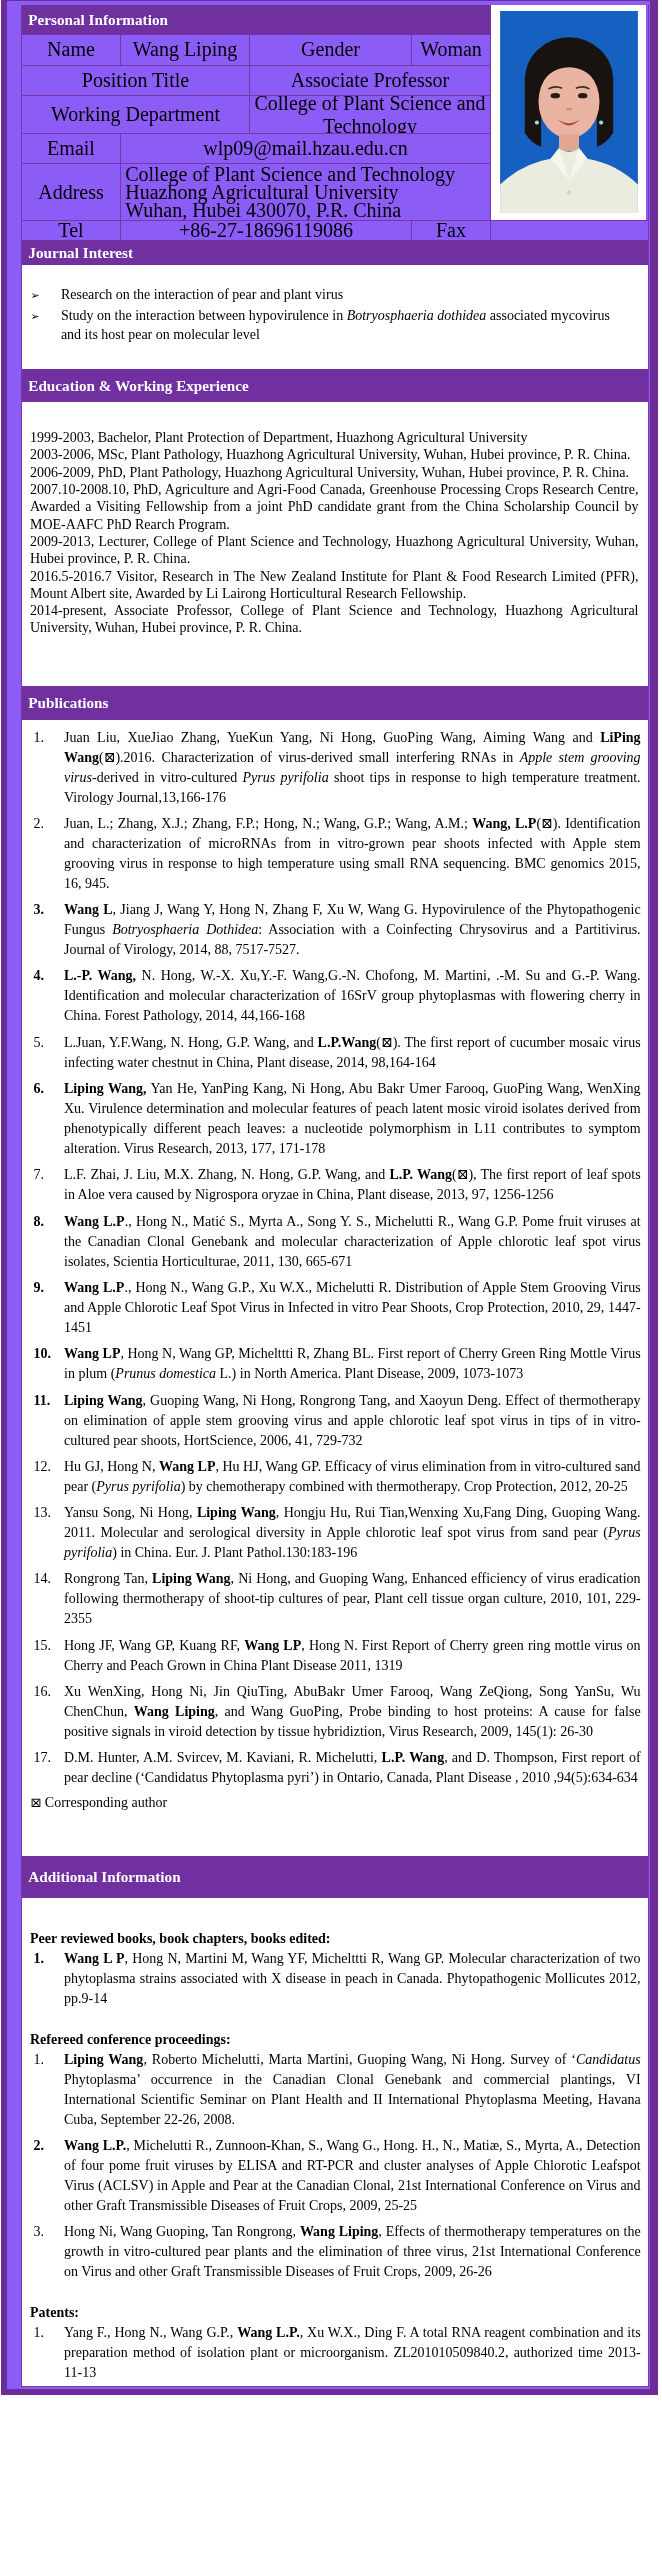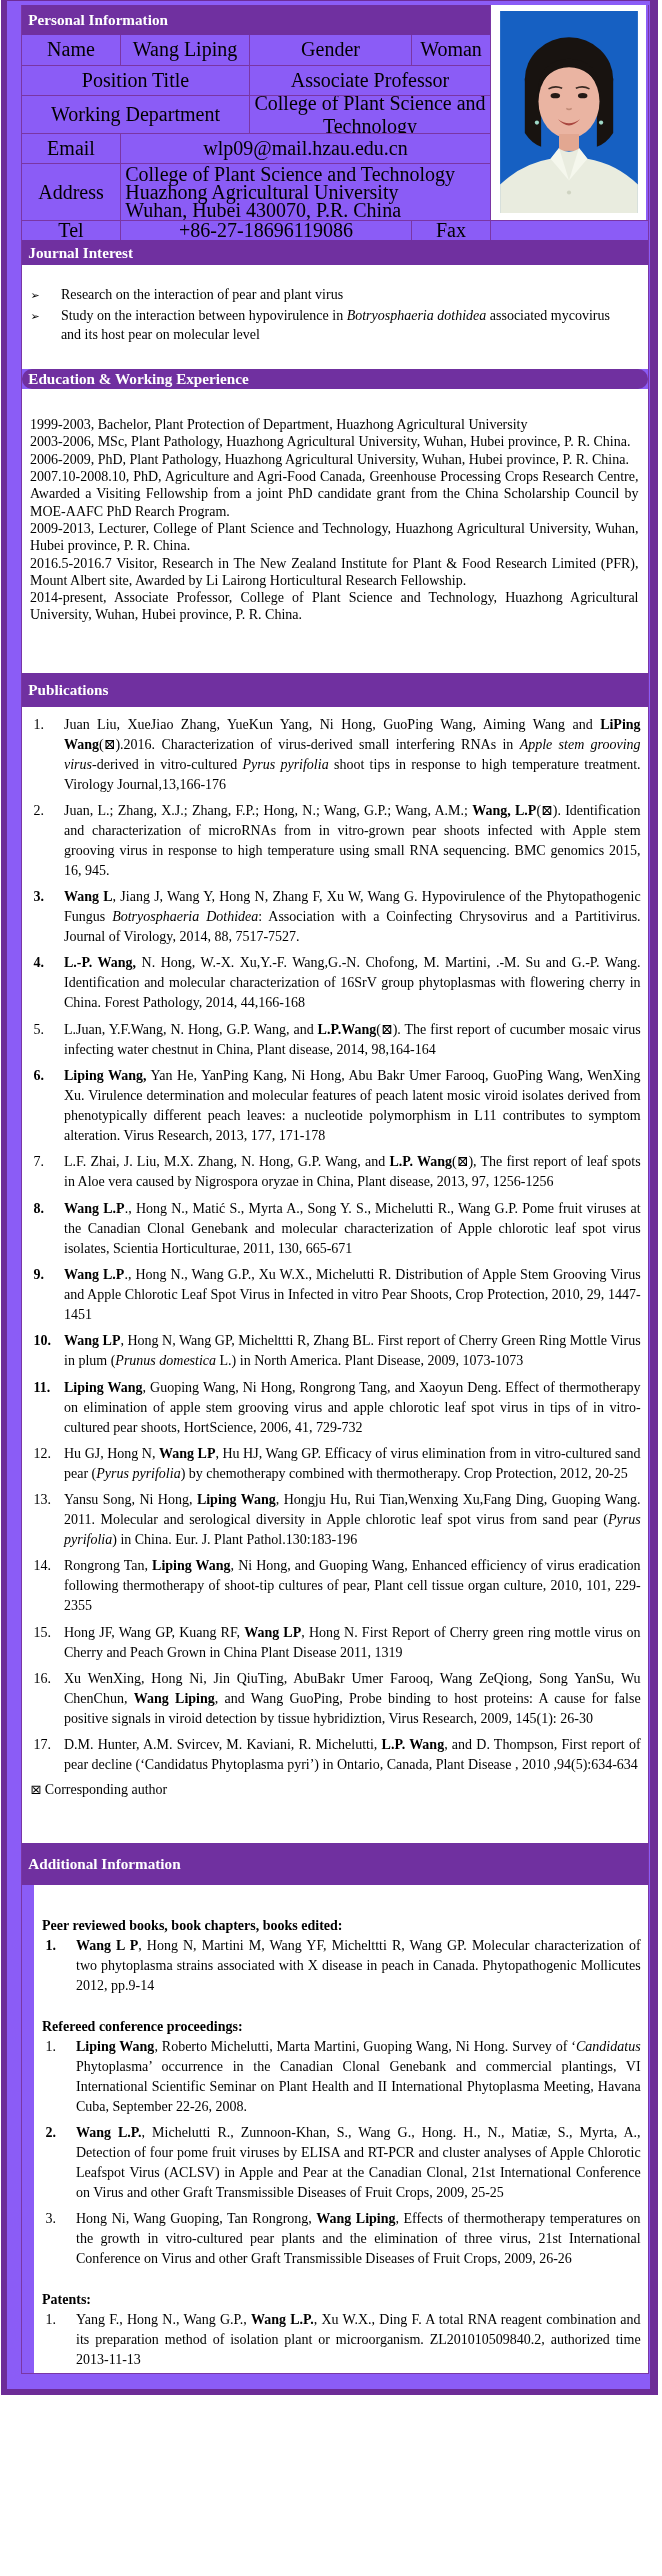--- a/index.html
+++ b/index.html
@@ -34,25 +34,25 @@
   .ri-text{flex:1;}
   .edu-box{height:284px;padding:27px 9.5px 0 8px;font-size:14px;line-height:17.3px;text-align:justify;}
   .edu-p{margin:0;}
   .pub-box{height:1136px;padding-top:7.4px;}
   .pub-item{position:relative;padding-left:42px;padding-right:7.4px;box-sizing:border-box;
             text-align:justify;font-size:14px;line-height:20px;margin-bottom:6.3px;}
   .pub-num{position:absolute;left:11.6px;top:0;text-align:left;}
   .bold{font-weight:bold;}
   .corr-note{font-size:14px;padding-left:8.4px;margin-top:4.2px;}
   .env{font-family:"DejaVu Sans",sans-serif;font-size:13px;}
-  .add-box{height:488px;padding-top:30.5px;margin-left:12px;}
+  .add-box{height:488px;padding-top:30.5px;}
   .add-heading{font-weight:bold;font-size:14px;padding-left:8px;line-height:20px;}
   .add-group{margin-bottom:21px;}
   .bar-ri{height:25px;}
-  .bar-edu{height:20px;border-radius:15px;}
+  .bar-edu{height:33px;}
   .bar-pub{height:34px;}
   .bar-add{height:42px;}
 </style>
 </head>
 <body>
 
 <div class="page">
   <div class="frame">
     <div class="cv">
 

